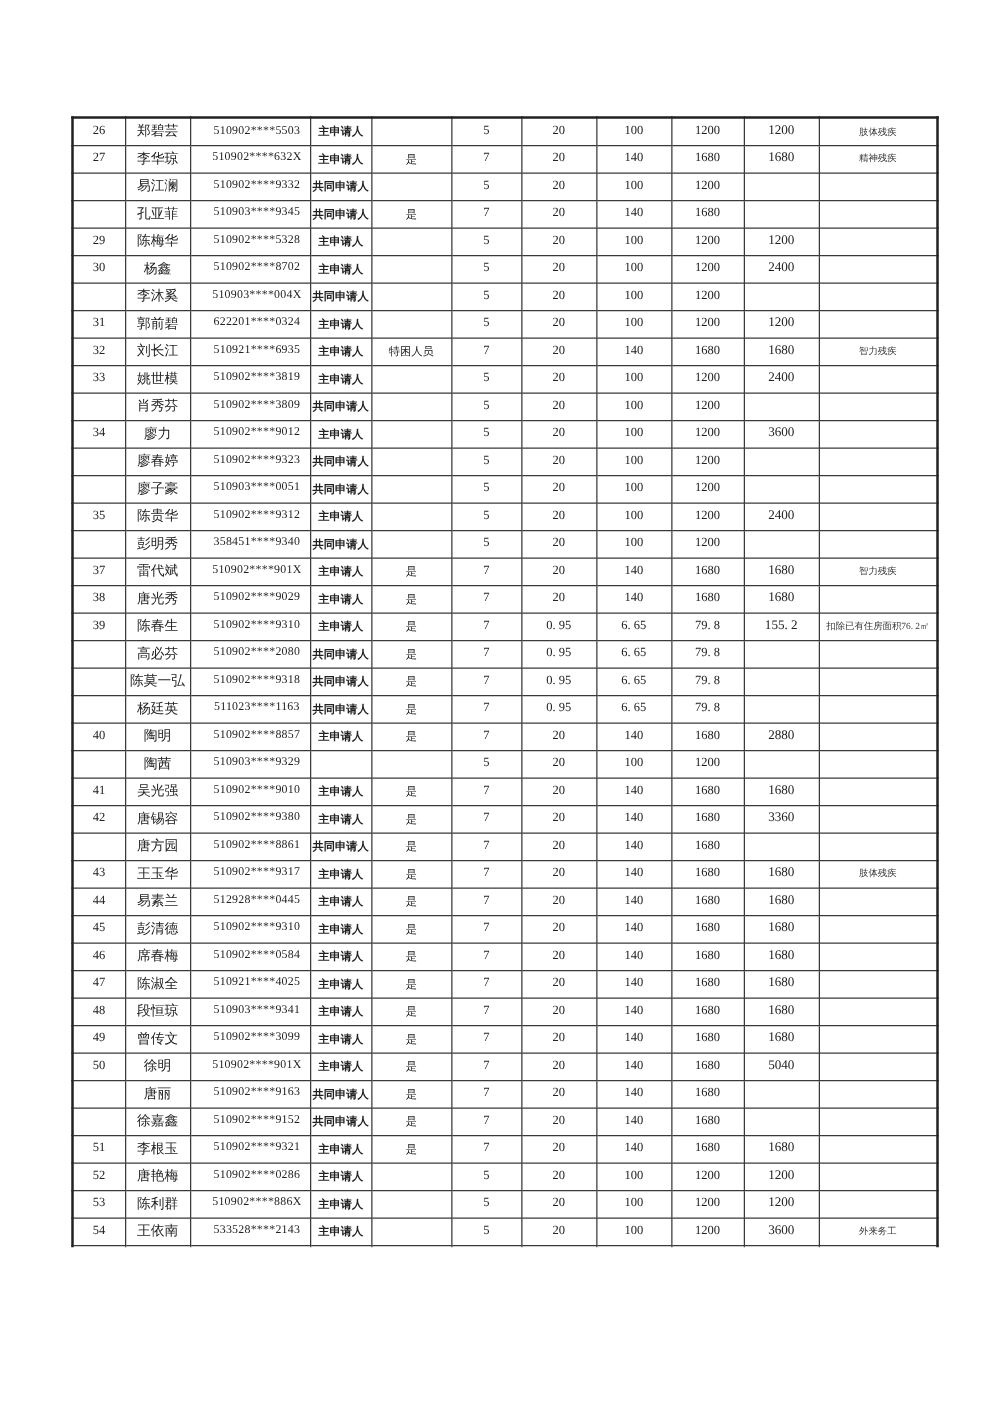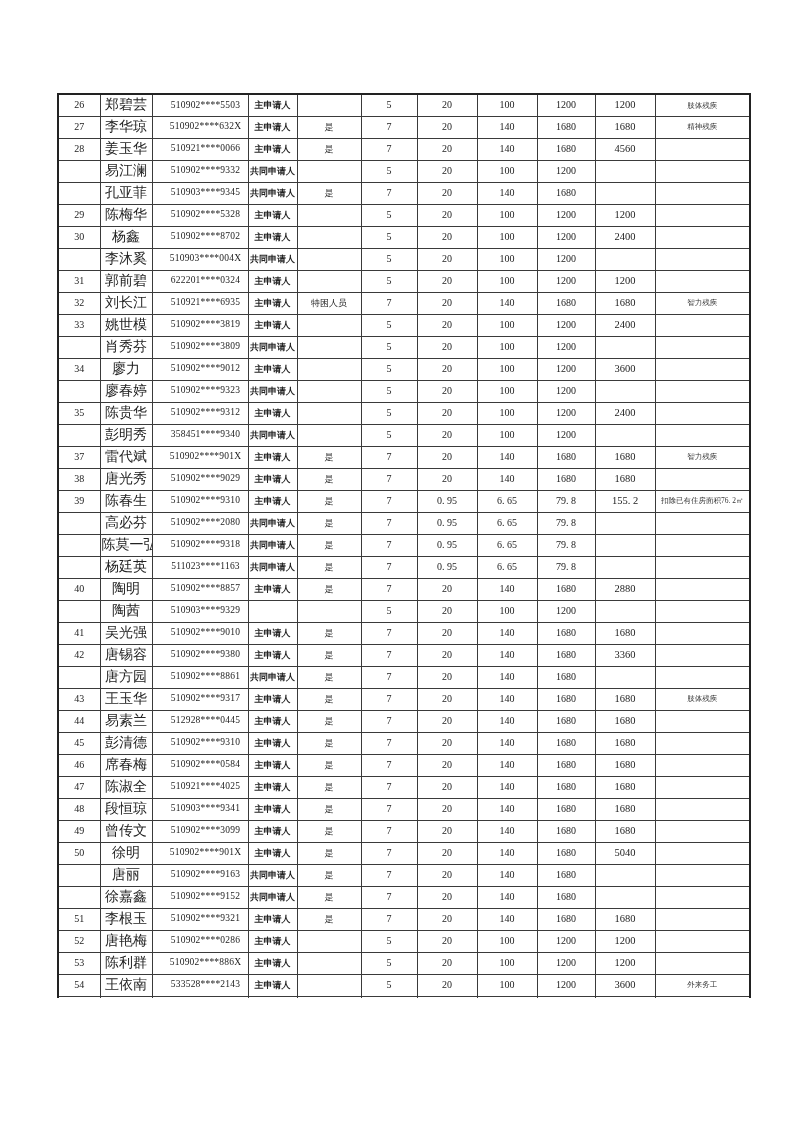--- a/index.html
+++ b/index.html
@@ -26,21 +26,21 @@
     text-align:center;
     vertical-align:middle;
     padding:0 1px;
     overflow:hidden;
     white-space:nowrap;
     font-size:10px;
     line-height:1;
     color:#222222;
   }
   td.c-seq   { font-size:10px; }
-  td.c-name  { font-size:14px;margin-left:12px; }
+  td.c-name  { font-size:11px;margin-left:12px; }
   td.c-id    { font-size:9.5px; letter-spacing:0.2px;padding-left:12px; }
   td.c-type  { font-size:9px;font-weight:bold; }
   td.c-flag  { font-size:9px; }
   td.c-num   { font-size:10px; }
   td.c-amt   { font-size:10.5px; }
   td.c-remark{ font-size:7.5px; color:#333333; }
 </style>
 </head>
 <body>
 
@@ -80,33 +80,20 @@
           <td class="c-type">主申请人</td>
           <td class="c-flag">是</td>
           <td class="c-num">7</td>
           <td class="c-num">20</td>
           <td class="c-num">140</td>
           <td class="c-num">1680</td>
           <td class="c-amt">1680</td>
           <td class="c-remark">精神残疾</td>
         </tr>
         <tr>
-          <td class="c-seq">28</td>
-          <td class="c-name">姜玉华</td>
-          <td class="c-id">510921****0066</td>
-          <td class="c-type">主申请人</td>
-          <td class="c-flag">是</td>
-          <td class="c-num">7</td>
-          <td class="c-num">20</td>
-          <td class="c-num">140</td>
-          <td class="c-num">1680</td>
-          <td class="c-amt">4560</td>
-          <td class="c-remark"></td>
-        </tr>
-        <tr>
           <td class="c-seq"></td>
           <td class="c-name">易江澜</td>
           <td class="c-id">510902****9332</td>
           <td class="c-type">共同申请人</td>
           <td class="c-flag"></td>
           <td class="c-num">5</td>
           <td class="c-num">20</td>
           <td class="c-num">100</td>
           <td class="c-num">1200</td>
           <td class="c-amt"></td>
@@ -226,20 +213,33 @@
           <td class="c-num">20</td>
           <td class="c-num">100</td>
           <td class="c-num">1200</td>
           <td class="c-amt">3600</td>
           <td class="c-remark"></td>
         </tr>
         <tr>
           <td class="c-seq"></td>
           <td class="c-name">廖春婷</td>
           <td class="c-id">510902****9323</td>
+          <td class="c-type">共同申请人</td>
+          <td class="c-flag"></td>
+          <td class="c-num">5</td>
+          <td class="c-num">20</td>
+          <td class="c-num">100</td>
+          <td class="c-num">1200</td>
+          <td class="c-amt"></td>
+          <td class="c-remark"></td>
+        </tr>
+        <tr>
+          <td class="c-seq"></td>
+          <td class="c-name">廖子豪</td>
+          <td class="c-id">510903****0051</td>
           <td class="c-type">共同申请人</td>
           <td class="c-flag"></td>
           <td class="c-num">5</td>
           <td class="c-num">20</td>
           <td class="c-num">100</td>
           <td class="c-num">1200</td>
           <td class="c-amt"></td>
           <td class="c-remark"></td>
         </tr>
         <tr>

